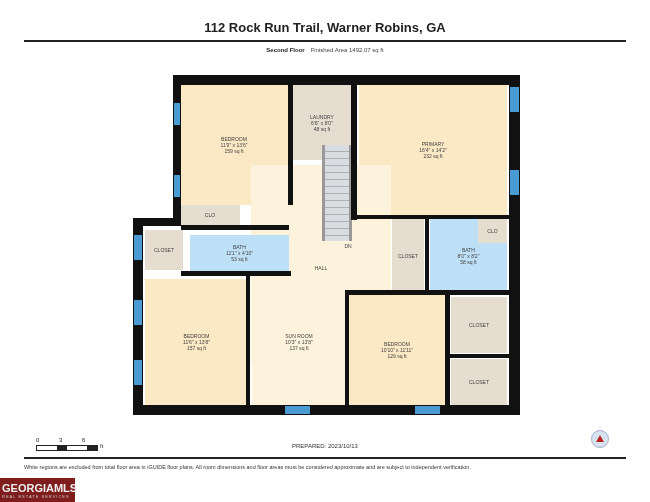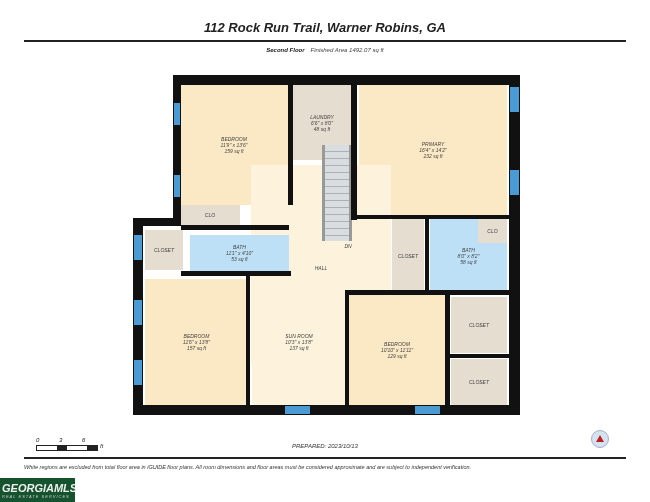--- a/index.html
+++ b/index.html
@@ -1,35 +1,35 @@
 <!DOCTYPE html>
 <html><head>
 <meta charset="utf-8">
 <style>
   html,body{margin:0;padding:0;background:#fff;}
   body{width:650px;height:502px;position:relative;overflow:hidden;font-family:"Liberation Sans",sans-serif;color:#333;}
-  .abs{position:absolute;font-style:italic;}
+  .abs{position:absolute;}
   .title{left:0;top:20px;width:650px;text-align:center;font-size:13px;font-weight:bold;color:#222;}
   .hr{height:2px;background:#222;}
   .subtitle{left:0;top:47px;width:650px;text-align:center;font-size:6px;color:#444;}
   .subtitle b{color:#222;margin-right:6px;}
   .plan{left:133px;top:75px;width:387px;height:340px;}
   .wall{position:absolute;background:#111;}
   .room{position:absolute;display:flex;flex-direction:column;align-items:center;justify-content:center;text-align:center;font-size:5px;line-height:6px;color:#444;}
   .warm{background:#fbe8c4;}
   .lightwarm{background:#fdf3dc;}
   .grey{background:#e5ddd0;}
   .blue{background:#bde0f6;}
   .win{position:absolute;background:#4a9ad4;}
   .stairs{position:absolute;background:repeating-linear-gradient(180deg,#d9dde0 0 6px,#aab0b5 6px 7px);border-left:3px solid #999;border-right:3px solid #999;}
   .scale{left:36px;top:437px;font-size:6px;color:#222;}
   .scalebar{left:36px;top:445px;width:60px;height:4px;border:1px solid #222;background:linear-gradient(90deg,#fff 0 33%,#222 33% 50%,#fff 50% 83%,#222 83%);}
   .prepared{left:0;top:443px;width:650px;text-align:center;font-size:6px;color:#333;}
   .disclaimer{left:24px;top:464px;font-size:5.5px;color:#333;}
-  .logo{left:0;top:478px;width:75px;height:24px;background:#14532d;color:#eee;font-size:11px;font-weight:bold;display:flex;flex-direction:column;justify-content:center;padding-left:2px;box-sizing:border-box;}
+  .logo{left:0;top:478px;width:75px;height:24px;background:#7f1d1d;color:#eee;font-size:11px;font-weight:bold;display:flex;flex-direction:column;justify-content:center;padding-left:2px;box-sizing:border-box;}
   .logo small{font-size:4px;letter-spacing:1px;color:#ccc;font-weight:normal;}
   .compass{left:591px;top:430px;width:16px;height:16px;border-radius:50%;background:#d4e3ef;border:1px solid #aac;}
   .compass:after{content:"";position:absolute;left:4px;top:4px;border-left:4px solid transparent;border-right:4px solid transparent;border-bottom:7px solid #b22;}
 </style>
 </head>
 <body>
 
 <div class="abs title">112 Rock Run Trail, Warner Robins, GA</div>
 <div class="abs hr" style="left:24px;top:40px;width:602px;"></div>
 <div class="abs subtitle"><b>Second Floor</b><span>Finished Area 1492.07 sq ft</span></div>

